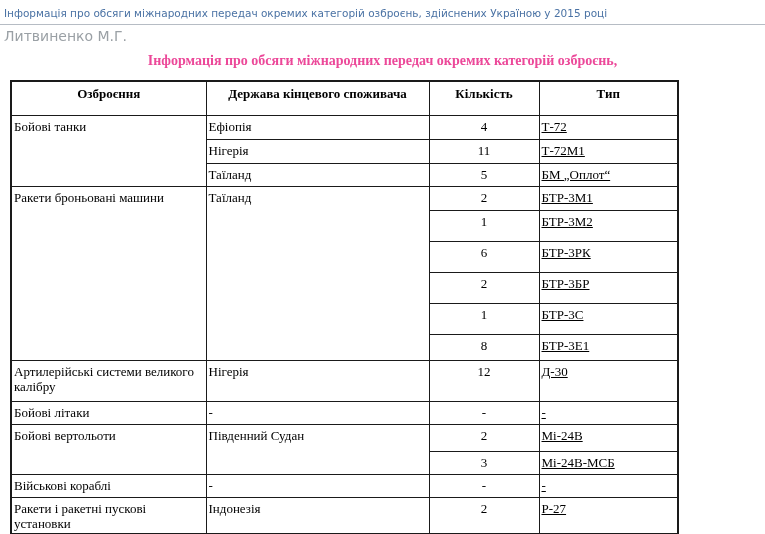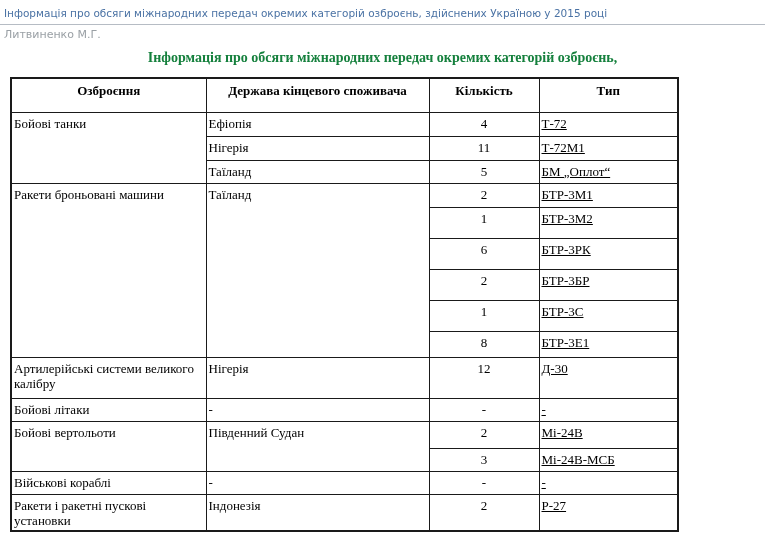--- a/index.html
+++ b/index.html
@@ -14,32 +14,32 @@
     font-family: "DejaVu Sans", sans-serif;
     font-size: 10.5px;
     line-height: 12px;
     color: #4a72a4;
     text-decoration: none;
     display: inline-block;
   }
   .author {
     padding: 3px 4px 2px 4px;
     font-family: "DejaVu Sans", sans-serif;
-    font-size: 11px;
+    font-size: 14px;
     color: #9aa0a5;
   }
 
   .doc-title {
     margin-top: 7px;
     text-align: center;
     font-family: "Liberation Serif", serif;
     font-weight: bold;
     font-size: 14px;
     line-height: 16px;
-    color: #15803d;
+    color: #ec4899;
   }
 
   table.arms {
     margin: 11px 0 0 10px;
     width: 667px;
     border-collapse: collapse;
     table-layout: fixed;
     border: 2px solid #1a1a1a;
     font-family: "Liberation Serif", serif;
     font-size: 13px;

